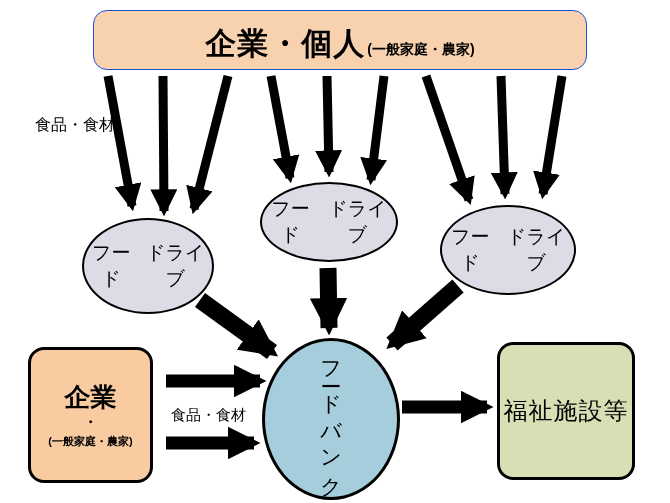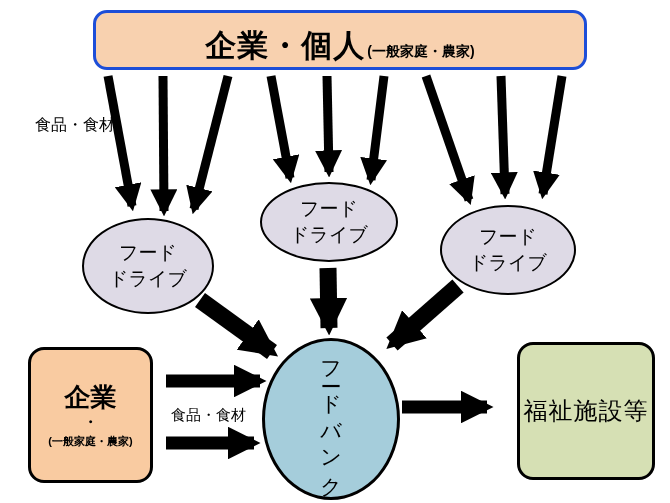--- a/index.html
+++ b/index.html
@@ -7,29 +7,29 @@
     position:relative; width:670px; height:503px; background:#ffffff;
     font-family:"Liberation Sans", sans-serif; color:#000; overflow:hidden;
   }
   .canvas * { box-sizing:border-box; }
 
   
   .shape { position:absolute; display:flex; align-items:center; justify-content:center; text-align:center; }
 
   .box-top {
     left:93px; top:10px; width:494px; height:60px;
-    background:#F8D1AF; border:3px solid #1d4ed8; border-radius:14px;
+    background:#F8D1AF; border:1px solid #1d4ed8; border-radius:14px;
     flex-direction:row; align-items:baseline; padding-top:12px;
   }
   .box-top .title { font-size:31px; font-weight:bold; letter-spacing:1px; }
   .box-top .subtitle { font-size:14px; font-weight:bold; margin-left:2px; }
 
   .ellipse {
     background:#DEDAE6; border:2px solid #000; border-radius:50%;
-    flex-direction:column; font-size:19px; line-height:1.35; font-weight:500;
+    flex-direction:row; font-size:19px; line-height:1.35; font-weight:500;
   }
   .ell-left   { left:82px;  top:218px; width:132px; height:96px; }
   .ell-center { left:260px; top:182px; width:138px; height:80px; }
   .ell-right  { left:440px; top:205px; width:136px; height:90px; }
 
   .ell-bank {
     left:262px; top:338px; width:138px; height:162px;
     background:#A5CDDB; border:3px solid #000; border-radius:50%;
     font-size:21px; font-weight:500;
   }
@@ -42,21 +42,21 @@
     background:#F9CBA1; border:3px solid #000; border-radius:16px;
     flex-direction:column; padding-top:2px;
   }
   .box-left .big { font-size:26px; font-weight:bold; line-height:1.15; }
   .box-left .dot { font-size:15px; font-weight:bold; line-height:1.2; }
   .box-left .subtitle { font-size:11px; font-weight:bold; margin-top:3px; white-space:nowrap; }
 
   .box-dest {
     left:497px; top:342px; width:138px; height:138px;
     background:#D6E0B4; border:3px solid #000; border-radius:16px;
-    font-size:24px; font-weight:500; letter-spacing:1px;margin-left:20px;
+    font-size:24px; font-weight:500; letter-spacing:1px;
   }
 
   
   .flabel { position:absolute; font-weight:normal; white-space:nowrap; }
   .lbl-top    { left:35px;  top:115px; font-size:16px; }
   .lbl-bottom { left:171px; top:406px; font-size:15px; }
 
   
   .arrows { position:absolute; left:0; top:0; z-index:5; pointer-events:none; }
   .arrow  { stroke:#000000; fill:none; }

